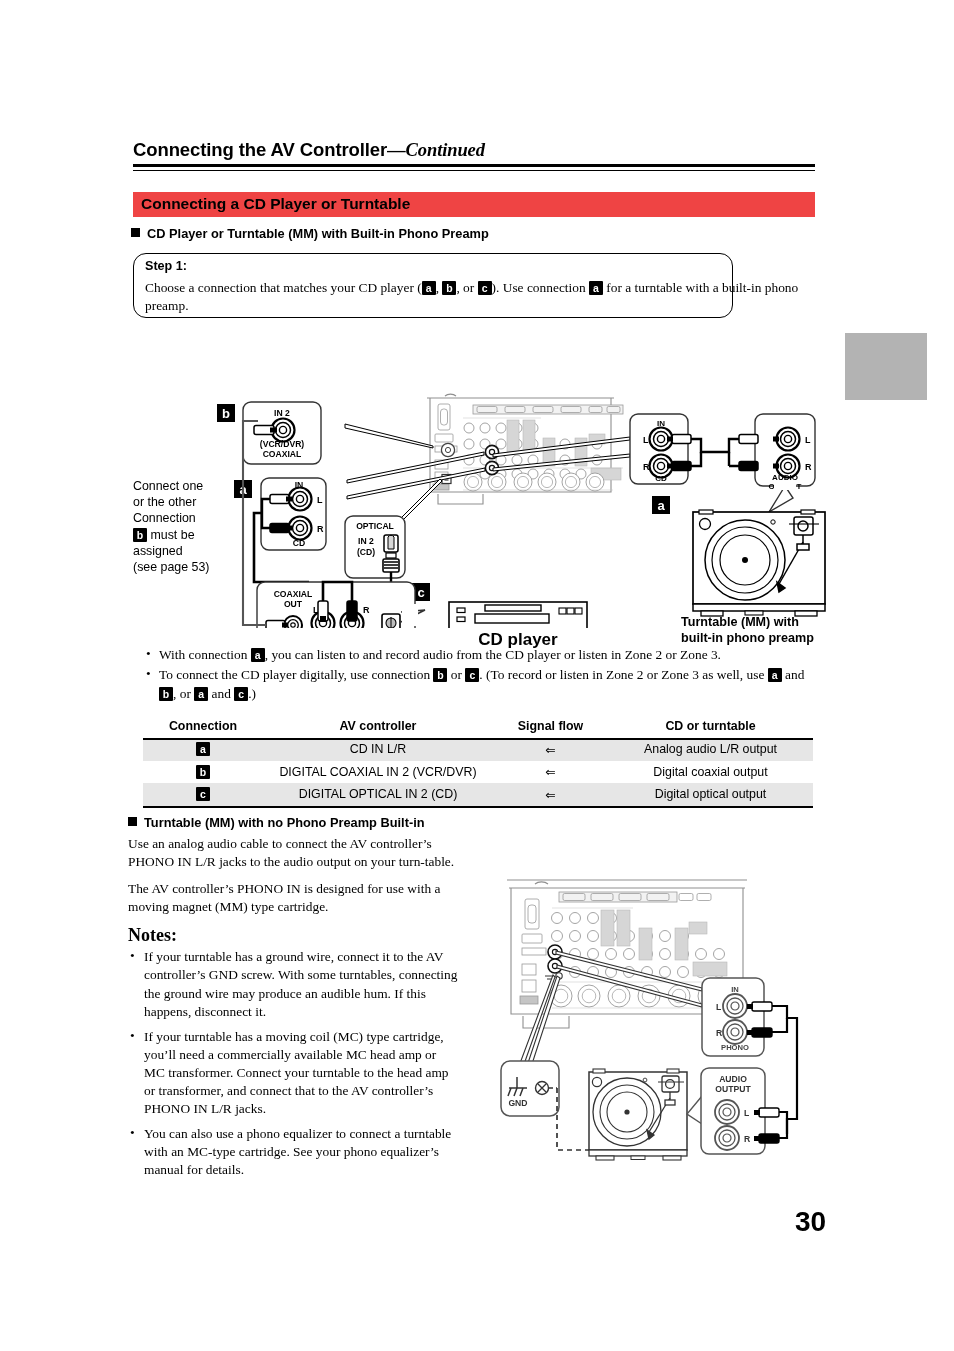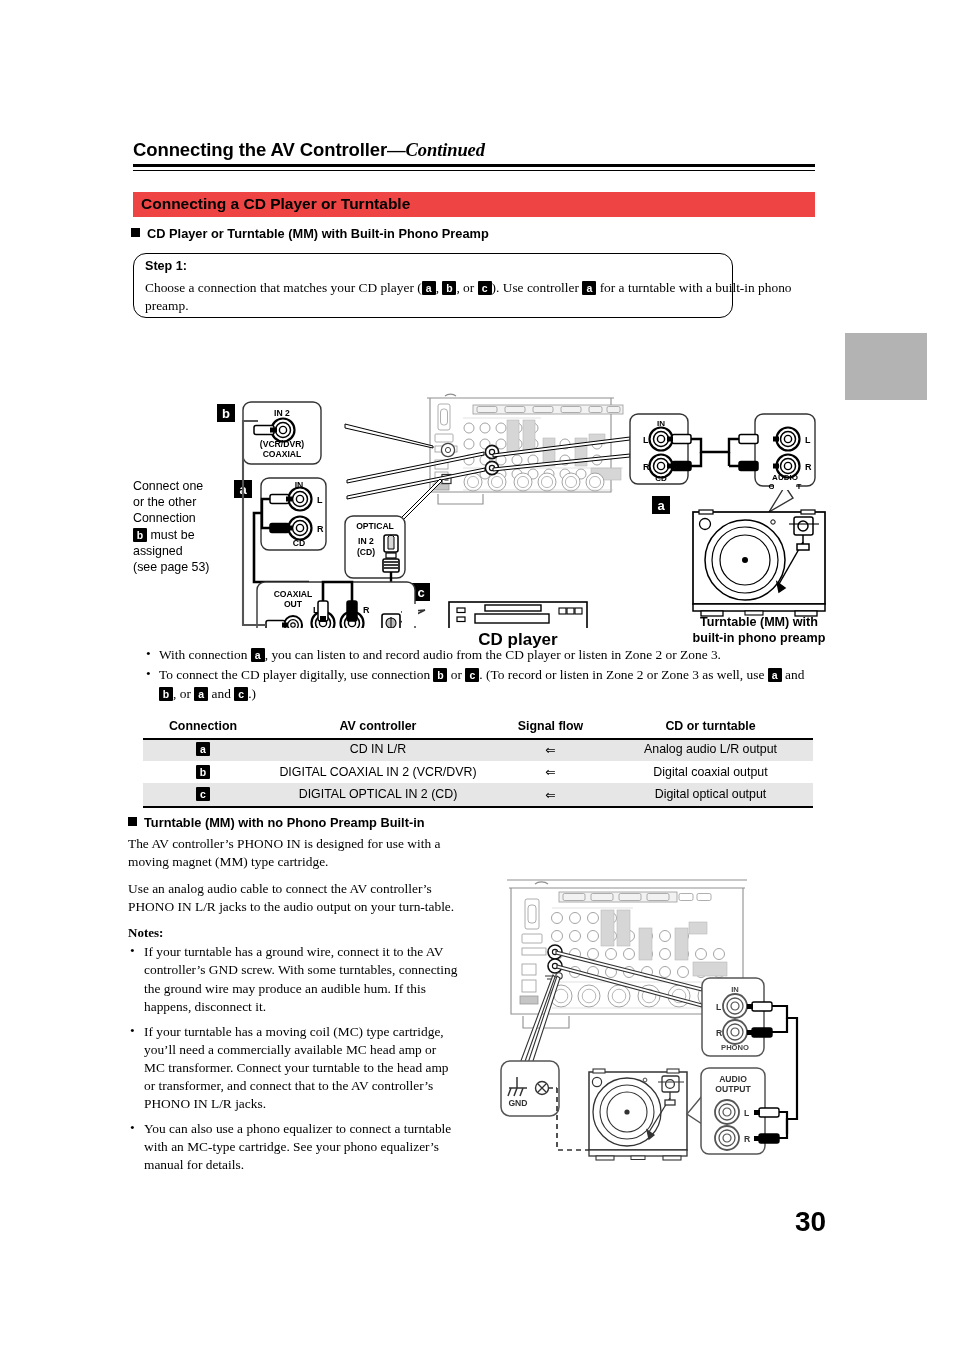--- a/index.html
+++ b/index.html
@@ -59,21 +59,21 @@
   .tbl td,.tbl th{font-size:12.4px;text-align:center;padding:0;}
   .tbl thead th{font-weight:bold;padding-bottom:5px;height:17px;vertical-align:bottom;}
   .tbl tbody tr{height:22.5px;}
   .tbl tbody tr.alt{background:#e6e6e6;}
   .hrule{position:absolute;background:#000;left:143px;width:670px;}
   .arrow{font-size:15px;font-family:"DejaVu Sans", sans-serif;}
 
   
   .lowcol{position:absolute;left:128px;top:812px;width:330px;}
   .lowcol p{margin:0 0 9px 0;font-size:13.4px;line-height:18.1px;}
-  .notes-h{font-family:"Liberation Serif", serif;font-weight:bold;font-size:13px;margin:2px 0 2px 0;}
+  .notes-h{font-family:"Liberation Serif", serif;font-weight:bold;font-size:18px;margin:2px 0 2px 0;}
   .nli{position:relative;padding-left:16px;margin:0 0 7px 0;font-size:13.4px;line-height:18.1px;}
   .nli .bu{position:absolute;left:2px;top:-1px;}
 
   
   .pageno{position:absolute;left:795px;top:1206px;font-family:"Liberation Sans", sans-serif;
           font-weight:bold;font-size:28px;}
 </style>
 </head>
 <body>
 
@@ -88,21 +88,21 @@
   <div class="secbar">
     <span>Connecting a CD Player or Turntable</span>
   </div>
 
   <div class="sqhead" style="left:131px;top:226px;">
     <span class="bl"></span><span>CD Player or Turntable (MM) with Built-in Phono Preamp</span>
   </div>
 
   <div class="stepbox">
     <div class="t1">Step 1:</div>
-    <div class="t2"><span>Choose a connection that matches your CD player (</span><span class="chip">a</span><span>, </span><span class="chip">b</span><span>, or </span><span class="chip">c</span><span>). Use controller </span><span class="chip">a</span><span> for a turntable with a built-in phono preamp.</span></div>
+    <div class="t2"><span>Choose a connection that matches your CD player (</span><span class="chip">a</span><span>, </span><span class="chip">b</span><span>, or </span><span class="chip">c</span><span>). Use connection </span><span class="chip">a</span><span> for a turntable with a built-in phono preamp.</span></div>
   </div>
 
   <div class="margintab"></div>
 
   <div class="dia1">
   <svg class="sv" width="700" height="252" viewBox="0 0 700 252">
     <defs>
       <g id="jackF">
         <circle cx="0" cy="0" r="11.5" fill="#fff" stroke="#000" stroke-width="2.2"></circle>
         <circle cx="0" cy="0" r="7.5" fill="#fff" stroke="#000" stroke-width="1.5"></circle>
@@ -408,21 +408,21 @@
     <div>or the other</div>
     <div>Connection</div>
     <div><span class="chip">b</span><span> must be</span></div>
     <div>assigned</div>
     <div>(see page 53)</div>
   </div>
 
   <div style="position:absolute;left:319px;top:254px;width:132px;text-align:center;
               font-family:'Liberation Sans',sans-serif;font-weight:bold;font-size:17px;">CD player</div>
 
-  <div style="position:absolute;left:548px;top:238px;width:156px;text-align:center;
+  <div style="position:absolute;left:548px;top:238px;width:156px;text-align:left;
               font-family:'Liberation Sans',sans-serif;font-weight:bold;font-size:12.6px;line-height:16px;">
     <div>Turntable (MM) with</div>
     <div>built-in phono preamp</div>
   </div>
   </div>
 
   <div class="blist">
     <div class="bli"><span class="bu">•</span><span>With connection </span><span class="chip">a</span><span>, you can listen to and record audio from the CD player or listen in Zone 2 or Zone 3.</span></div>
     <div class="bli"><span class="bu">•</span><span>To connect the CD player digitally, use connection </span><span class="chip">b</span><span> or </span><span class="chip">c</span><span>. (To record or listen in Zone 2 or Zone 3 as well, use </span><span class="chip">a</span><span> and </span><span class="chip">b</span><span>, or </span><span class="chip">a</span><span> and </span><span class="chip">c</span><span>.)</span></div>
   </div>
@@ -458,22 +458,22 @@
     </tbody>
   </table>
   <div class="hrule" style="top:738px;height:1.6px;"></div>
   <div class="hrule" style="top:806px;height:2.4px;"></div>
 
   <div class="sqhead" style="left:128px;top:815px;">
     <span class="bl"></span><span>Turntable (MM) with no Phono Preamp Built-in</span>
   </div>
 
   <div class="lowcol" style="top:835px;">
+    <p>Use an analog audio cable to connect the AV controller’s PHONO IN L/R jacks to the audio output on your turn-table.</p>
     <p>The AV controller’s PHONO IN is designed for use with a moving magnet (MM) type cartridge.</p>
-    <p>Use an analog audio cable to connect the AV controller’s PHONO IN L/R jacks to the audio output on your turn-table.</p>
     <div class="notes-h">Notes:</div>
     <div class="nli"><span class="bu">•</span><span>If your turntable has a ground wire, connect it to the AV controller’s GND screw. With some turntables, connecting the ground wire may produce an audible hum. If this happens, disconnect it.</span></div>
     <div class="nli"><span class="bu">•</span><span>If your turntable has a moving coil (MC) type cartridge, you’ll need a commercially available MC head amp or MC transformer. Connect your turntable to the head amp or transformer, and connect that to the AV controller’s PHONO IN L/R jacks.</span></div>
     <div class="nli"><span class="bu">•</span><span>You can also use a phono equalizer to connect a turntable with an MC-type cartridge. See your phono equalizer’s manual for details.</span></div>
   </div>
 
   <div class="dia2">
   <svg class="sv" width="330" height="312" viewBox="0 0 330 312">
     <defs>
       <g id="jackF2">

